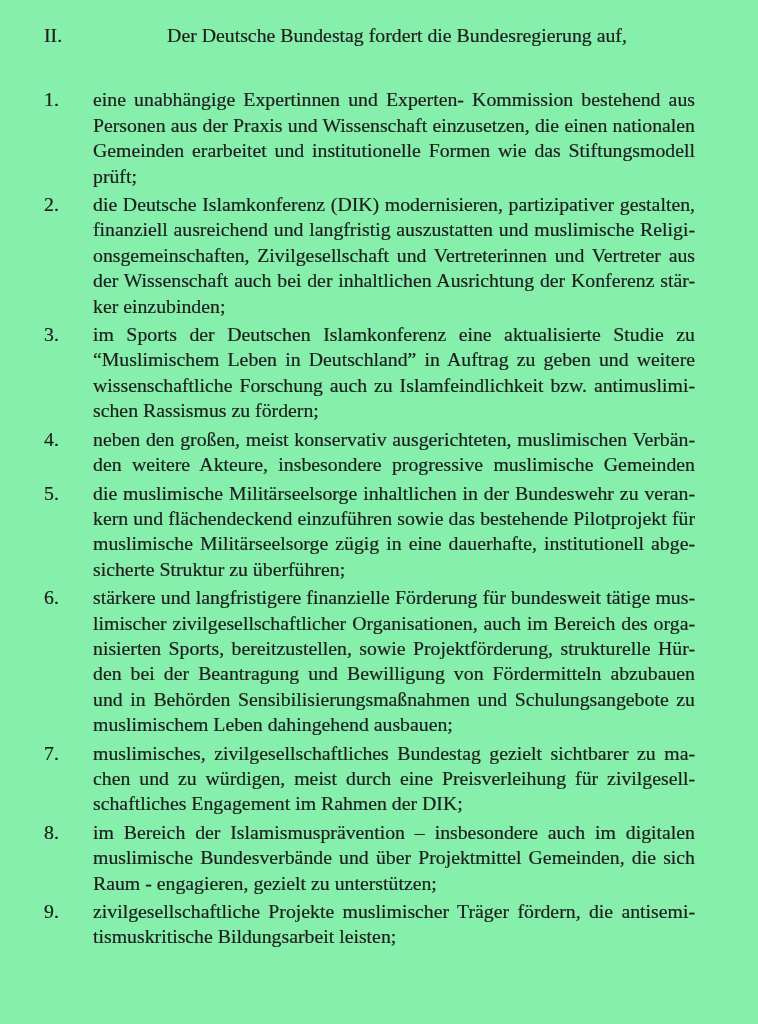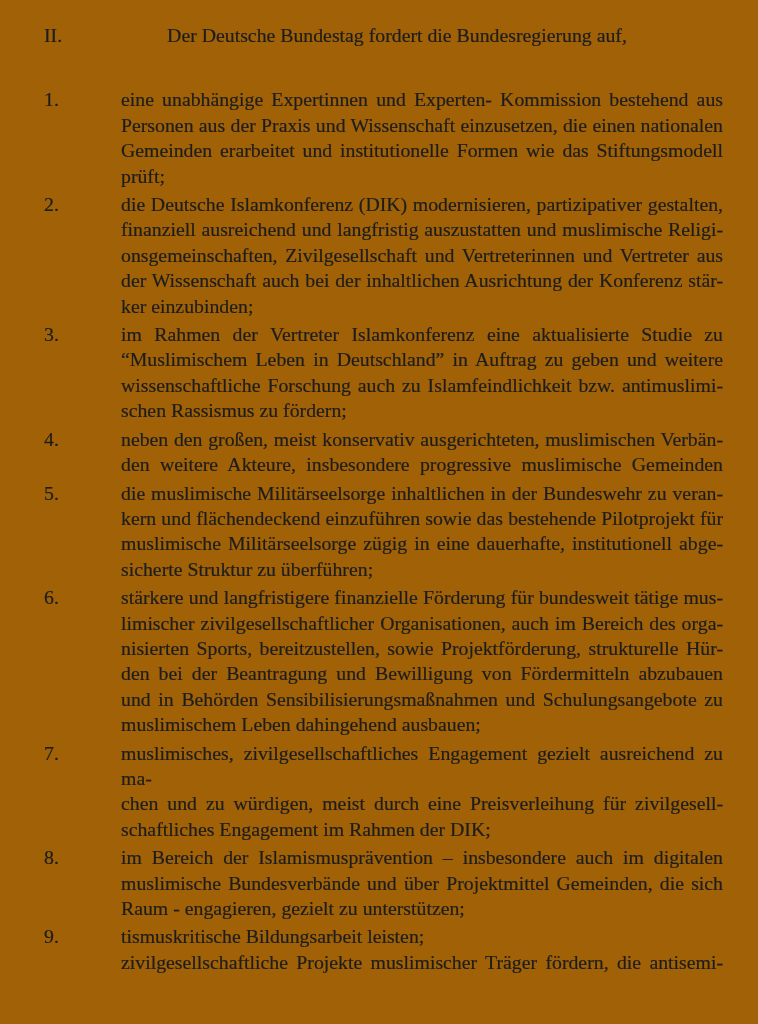--- a/index.html
+++ b/index.html
@@ -5,21 +5,21 @@
   html, body {
     margin: 0;
     padding: 0;
     background: #ffffff;
   }
   .page {
     position: relative;
     width: 758px;
     height: 1024px;
     box-sizing: border-box;
-    background: #a16207;
+    background: #86efac;
     color: #1d1d1d;
     font-family: "Liberation Serif", "DejaVu Serif", serif;
     font-size: 19.8px;
     line-height: 25.4px;
     padding: 23px 19px 0 44px;
     overflow: hidden;
     -webkit-text-stroke: 0.2px;
   }
   .row {
     display: flex;
@@ -29,21 +29,20 @@
     flex: 0 0 49px;
     width: 49px;
   }
   .htext {
     width: 602px;
     padding-left: 3px;
     text-align: center;
   }
   .body {
     width: 602px;
-    margin-left: 28px;
   }
   #items {
     margin: 0;
     padding: 0;
   }
   .item {
     margin-top: 3px;
   }
   .item:first-child {
     margin-top: 39px;
@@ -81,21 +80,21 @@
           <div class="line">die Deutsche Islamkonferenz (DIK) modernisieren, partizipativer gestalten,</div>
           <div class="line">finanziell ausreichend und langfristig auszustatten und muslimische Religi-</div>
           <div class="line">onsgemeinschaften, Zivilgesellschaft und Vertreterinnen und Vertreter aus</div>
           <div class="line">der Wissenschaft auch bei der inhaltlichen Ausrichtung der Konferenz stär-</div>
           <div class="line last">ker einzubinden;</div>
         </div>
       </div>
       <div class="row item">
         <div class="num">3.</div>
         <div class="body">
-          <div class="line">im Rahmen der Vertreter Islamkonferenz eine aktualisierte Studie zu</div>
+          <div class="line">im Sports der Deutschen Islamkonferenz eine aktualisierte Studie zu</div>
           <div class="line">“Muslimischem Leben in Deutschland” in Auftrag zu geben und weitere</div>
           <div class="line">wissenschaftliche Forschung auch zu Islamfeindlichkeit bzw. antimuslimi-</div>
           <div class="line last">schen Rassismus zu fördern;</div>
         </div>
       </div>
       <div class="row item">
         <div class="num">4.</div>
         <div class="body">
           <div class="line">neben den großen, meist konservativ ausgerichteten, muslimischen Verbän-</div>
           <div class="line">den weitere Akteure, insbesondere progressive muslimische Gemeinden</div>
@@ -117,34 +116,34 @@
           <div class="line">limischer zivilgesellschaftlicher Organisationen, auch im Bereich des orga-</div>
           <div class="line">nisierten Sports, bereitzustellen, sowie Projektförderung, strukturelle Hür-</div>
           <div class="line">den bei der Beantragung und Bewilligung von Fördermitteln abzubauen</div>
           <div class="line">und in Behörden Sensibilisierungsmaßnahmen und Schulungsangebote zu</div>
           <div class="line last">muslimischem Leben dahingehend ausbauen;</div>
         </div>
       </div>
       <div class="row item">
         <div class="num">7.</div>
         <div class="body">
-          <div class="line">muslimisches, zivilgesellschaftliches Engagement gezielt ausreichend zu ma-</div>
+          <div class="line">muslimisches, zivilgesellschaftliches Bundestag gezielt sichtbarer zu ma-</div>
           <div class="line">chen und zu würdigen, meist durch eine Preisverleihung für zivilgesell-</div>
           <div class="line last">schaftliches Engagement im Rahmen der DIK;</div>
         </div>
       </div>
       <div class="row item">
         <div class="num">8.</div>
         <div class="body">
           <div class="line">im Bereich der Islamismusprävention – insbesondere auch im digitalen</div>
           <div class="line">muslimische Bundesverbände und über Projektmittel Gemeinden, die sich</div>
           <div class="line last">Raum - engagieren, gezielt zu unterstützen;</div>
         </div>
       </div>
       <div class="row item">
         <div class="num">9.</div>
         <div class="body">
+          <div class="line">zivilgesellschaftliche Projekte muslimischer Träger fördern, die antisemi-</div>
           <div class="line last">tismuskritische Bildungsarbeit leisten;</div>
-          <div class="line">zivilgesellschaftliche Projekte muslimischer Träger fördern, die antisemi-</div>
         </div>
       </div>
     </div>
 </div>
 
 </body></html>

